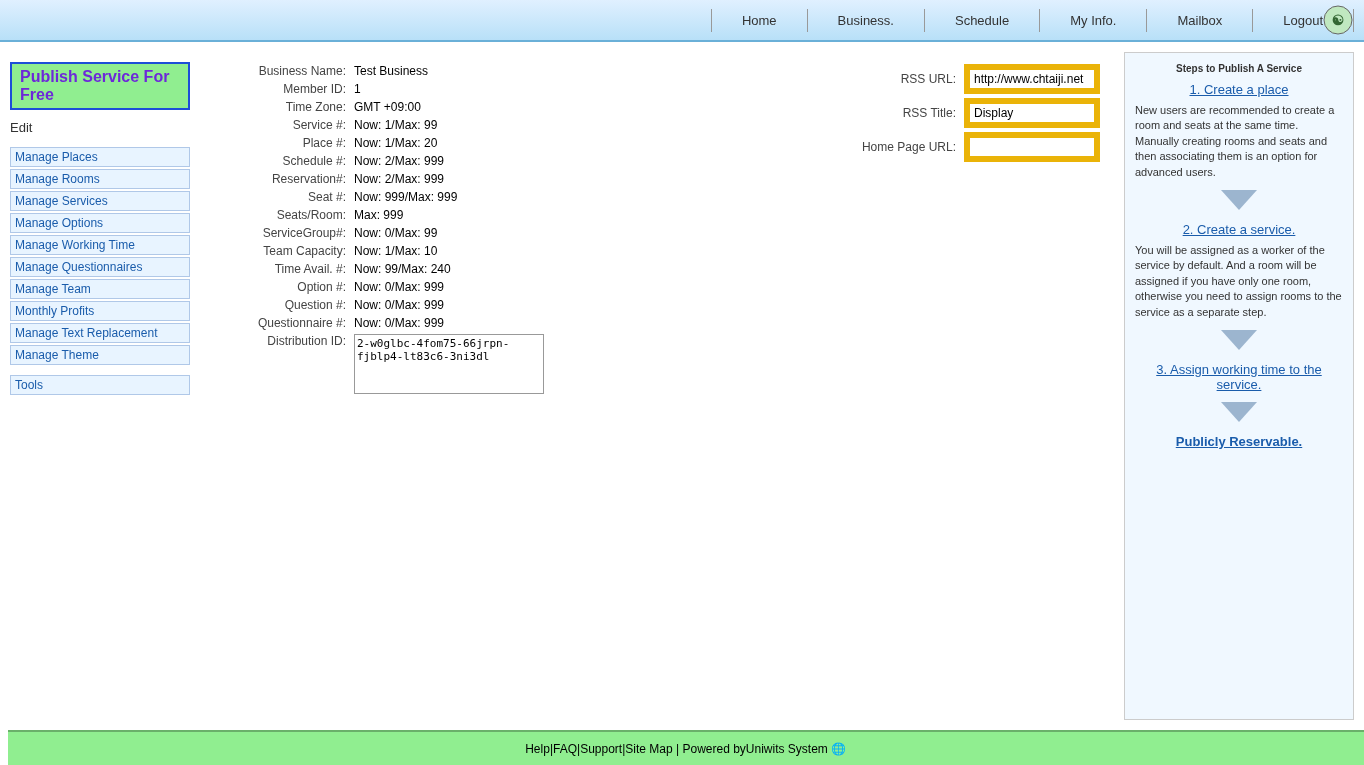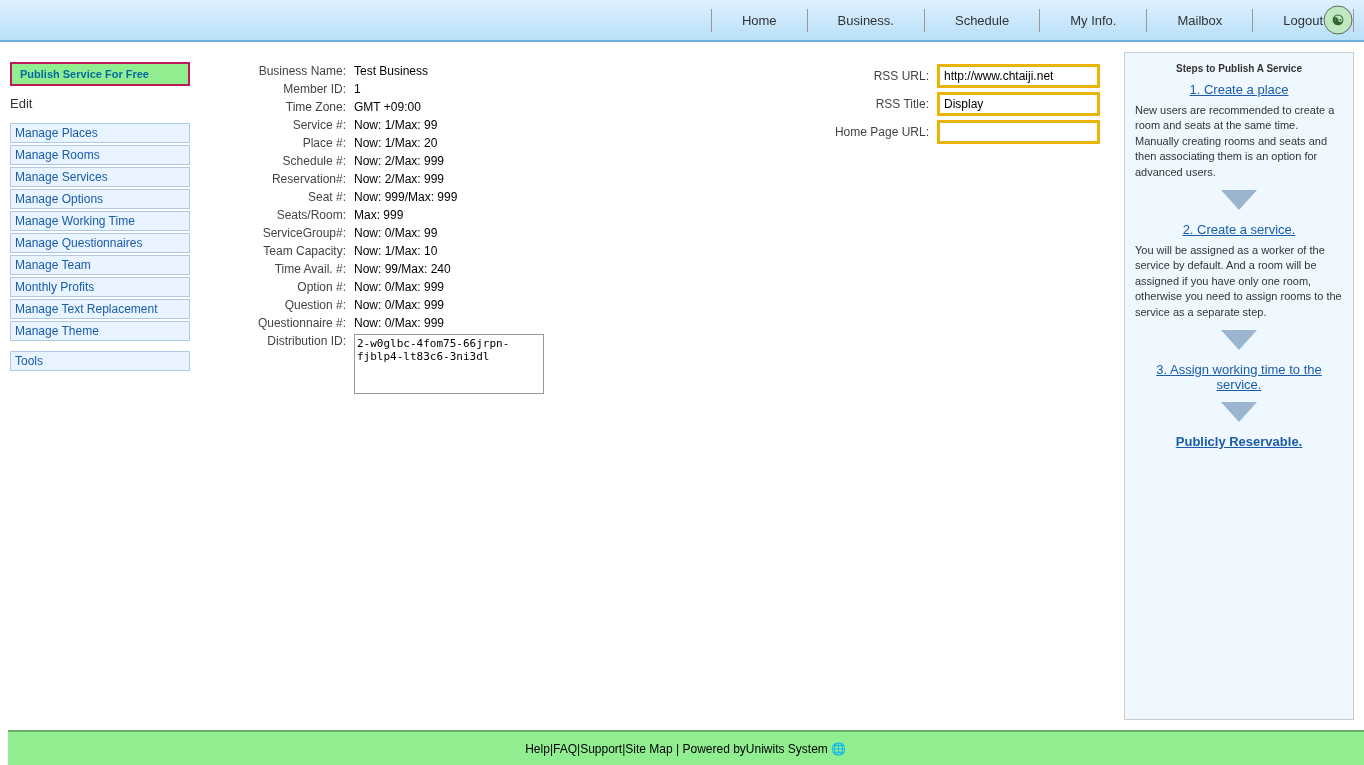--- a/index.html
+++ b/index.html
@@ -63,24 +63,24 @@
     }
 
     
     .sidebar {
       width: 180px;
       flex-shrink: 0;
       padding-top: 10px;
     }
     .publish-btn {
       background: #90ee90;
-      border: 2px solid #be185d;
-      color: #0369a1;
+      border: 2px solid #1d4ed8;
+      color: #6d28d9;
       font-weight: bold;
-      font-size: 11px;
+      font-size: 16px;
       padding: 4px 8px;
       cursor: pointer;
       margin-bottom: 10px;
       display: block;
       text-decoration: none;
     }
     .edit-link {
       color: #333;
       text-decoration: none;
       display: block;
@@ -133,24 +133,24 @@
       white-space: nowrap;
       width: 140px;
     }
     .info-table .value-cell {
       color: #000;
     }
     .rss-table { border-collapse: collapse; }
     .rss-table td { padding: 2px 4px; font-size: 12px; vertical-align: middle; }
     .rss-label { text-align: right; color: #444; white-space: nowrap; }
     .rss-input {
-      border: 3px solid #eab308;
+      border: 6px solid #eab308;
       padding: 2px 4px;
       font-size: 12px;
-      width: 163px;
+      width: 136px;
     }
 
     
     .dist-container {
       display: flex;
       align-items: flex-start;
       gap: 2px;
     }
     .dist-textarea {
       width: 190px;

